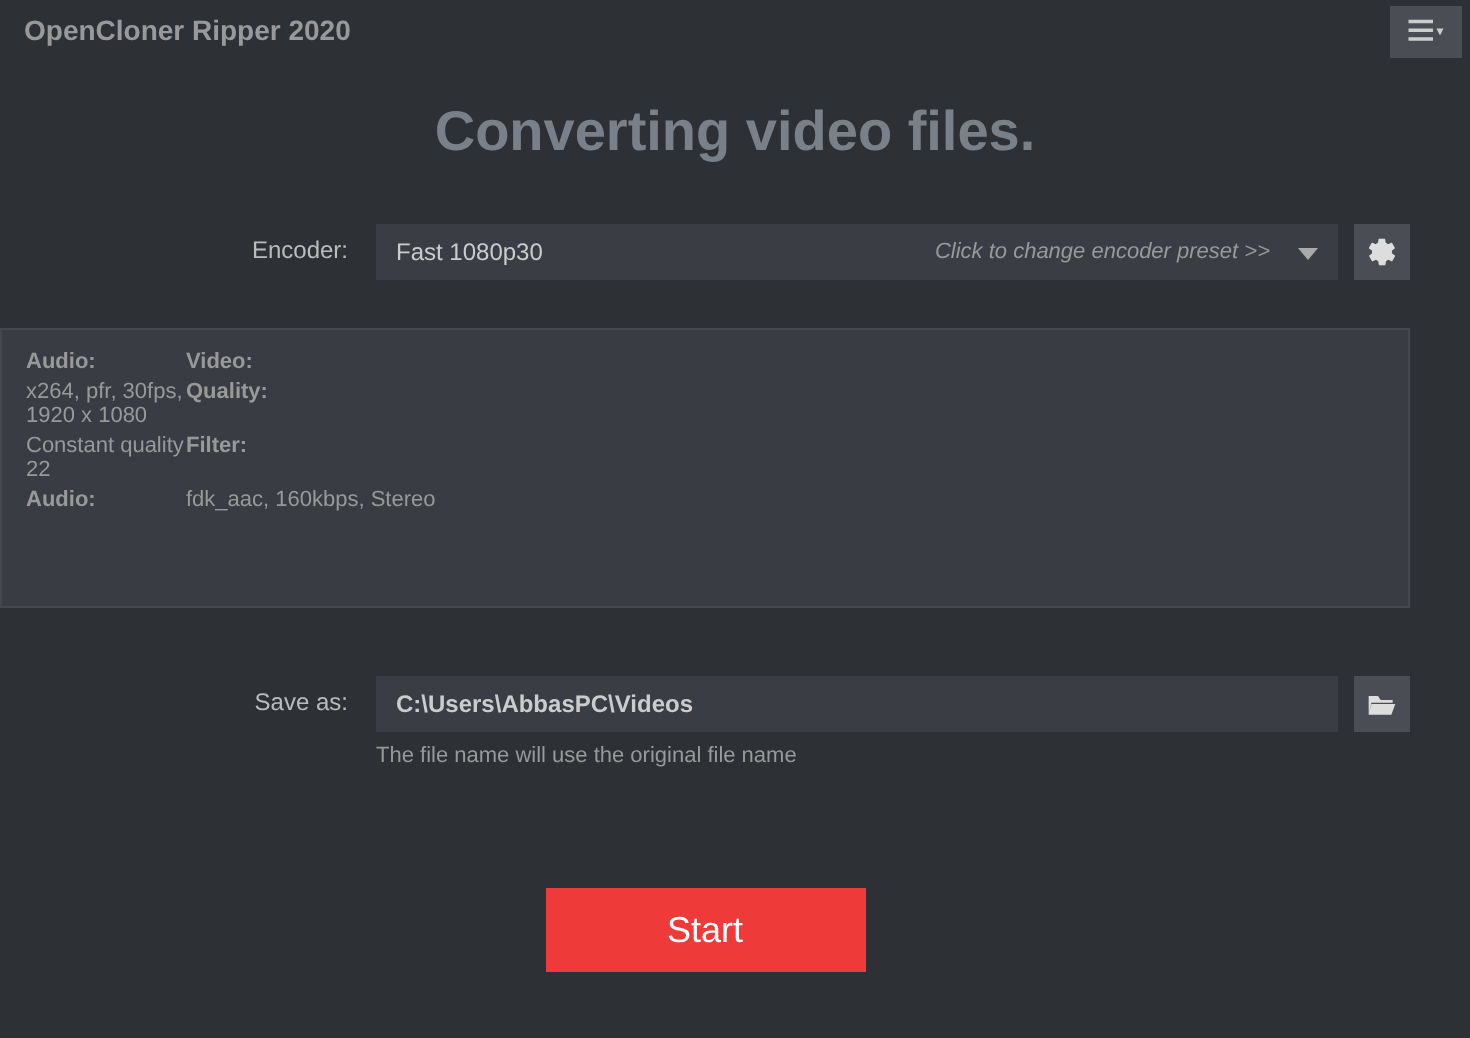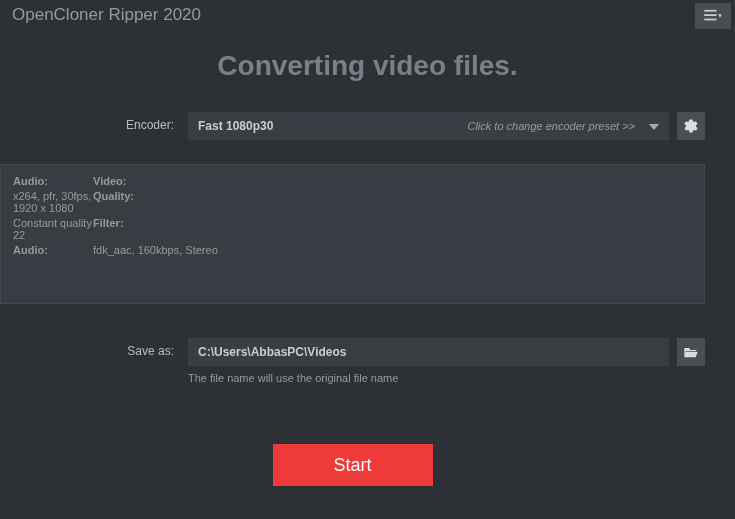--- a/index.html
+++ b/index.html
@@ -15,22 +15,22 @@
     .titlebar {
       height: 30px;
       display: flex;
       align-items: center;
       justify-content: space-between;
       padding: 0 0 0 12px;
       background: #2d3136;
     }
     .app-title {
       color: #999;
-      font-size: 17px;
-      font-weight: normal;
+      font-size: 14px;
+      font-weight: bold;
     }
     .menu-btn {
       width: 36px;
       height: 26px;
       background: #4a4e54;
       display: flex;
       align-items: center;
       justify-content: center;
       cursor: pointer;
       margin-right: 4px;
@@ -71,21 +71,21 @@
       height: 28px;
       background: #3a3e44;
       display: flex;
       align-items: center;
       padding: 0 10px;
       font-size: 12px;
       position: relative;
     }
     .encoder-name {
       color: #ccc;
-      font-weight: bold;
+      font-weight: normal;
     }
     .encoder-hint {
       margin-left: auto;
       font-style: italic;
       color: #999;
       font-size: 11px;
       padding-right: 8px;
     }
     .dropdown-arrow {
       color: #aaa;

